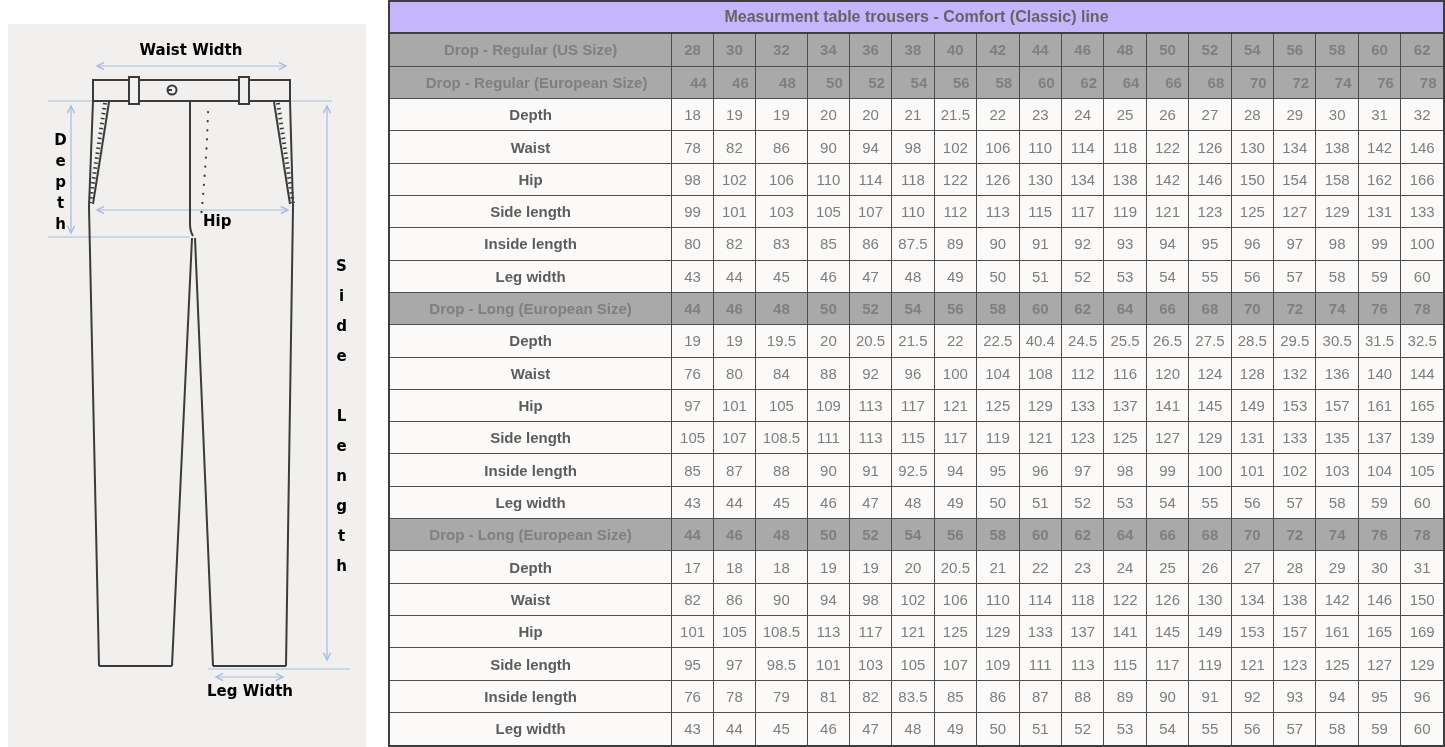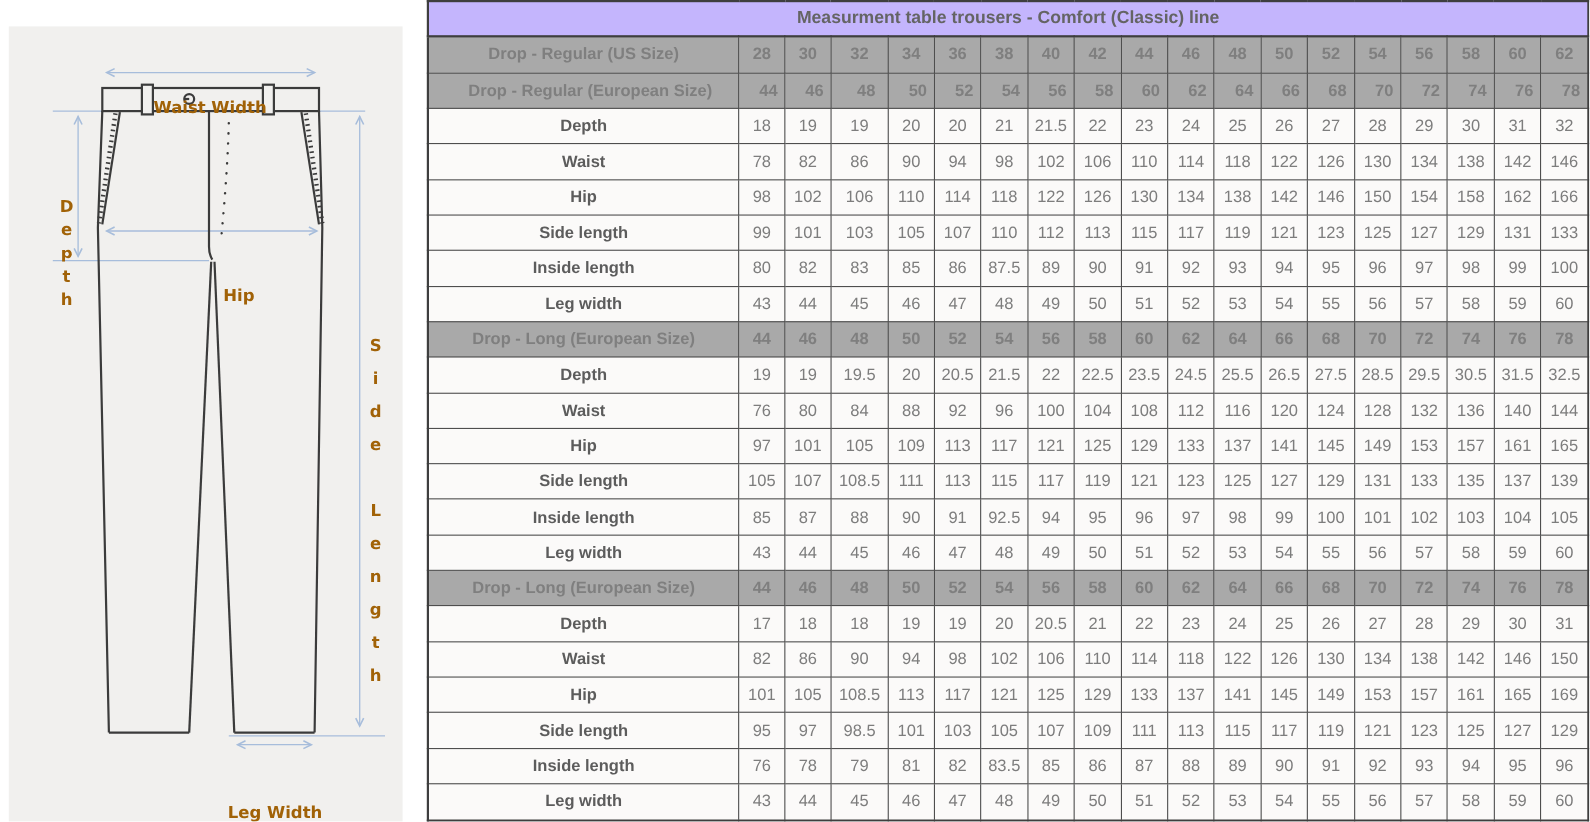--- a/index.html
+++ b/index.html
@@ -4,21 +4,21 @@
 <style>
   html,body{margin:0;padding:0;background:#fff;}
   .screen{position:relative;width:1445px;height:747px;background:#ffffff;overflow:hidden;
           font-family:"Liberation Sans",sans-serif;}
 
   
   .diagram-pane{position:absolute;left:0;top:0;width:388px;height:747px;background:#ffffff;}
   .diagram-bg{position:absolute;left:8px;top:24px;width:358px;height:723px;background:#f1f0ee;}
   .diagram-svg{position:absolute;left:0;top:0;width:388px;height:747px;}
   .dlabel{position:absolute;font-family:"DejaVu Sans",sans-serif;font-weight:bold;
-          color:#a16207;font-size:15px;line-height:1.1;margin-top:48px;}
+          color:#000000;font-size:15px;line-height:1.1;}
   .dlabel.vertical{writing-mode:vertical-rl;text-orientation:upright;white-space:pre;}
   .lbl-waist{left:115px;top:42px;width:152px;text-align:center;}
   .lbl-depth{left:52px;top:131px;letter-spacing:3px;}
   .lbl-hip{left:203px;top:213px;}
   .lbl-side{left:333px;top:257px;letter-spacing:12px;}
   .lbl-legw{left:204px;top:683px;width:92px;text-align:center;}
 
   
   .table-pane{position:absolute;left:388px;top:0;width:1057px;height:747px;}
   table.meas{width:100%;height:100%;border-collapse:collapse;table-layout:auto;
@@ -306,21 +306,21 @@
           <tr class="data">
             <td class="row-label">Depth</td>
             <td>19</td>
             <td>19</td>
             <td>19.5</td>
             <td>20</td>
             <td>20.5</td>
             <td>21.5</td>
             <td>22</td>
             <td>22.5</td>
-            <td>23.5</td>
+            <td>40.4</td>
             <td>24.5</td>
             <td>25.5</td>
             <td>26.5</td>
             <td>27.5</td>
             <td>28.5</td>
             <td>29.5</td>
             <td>30.5</td>
             <td>31.5</td>
             <td>32.5</td>
           </tr>

